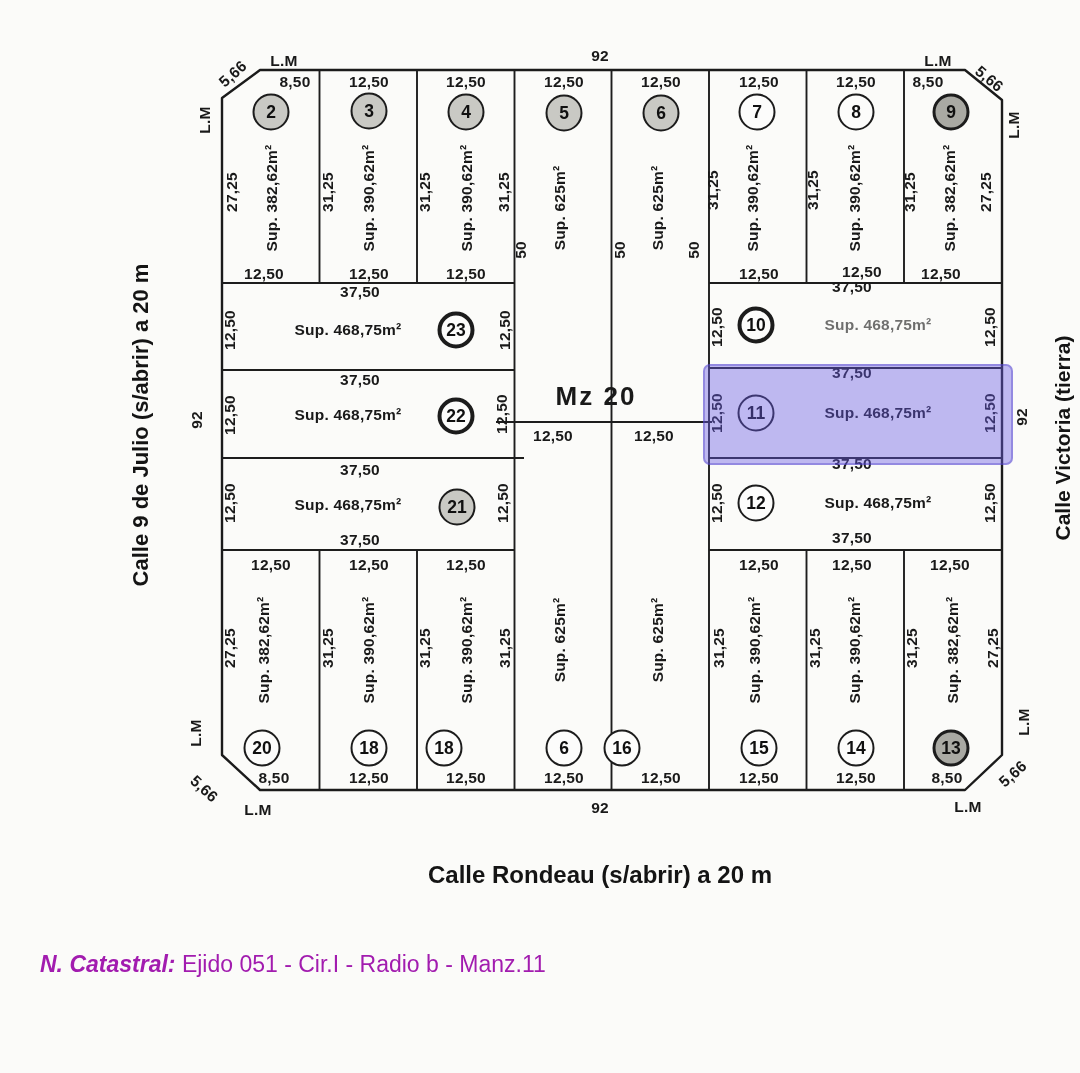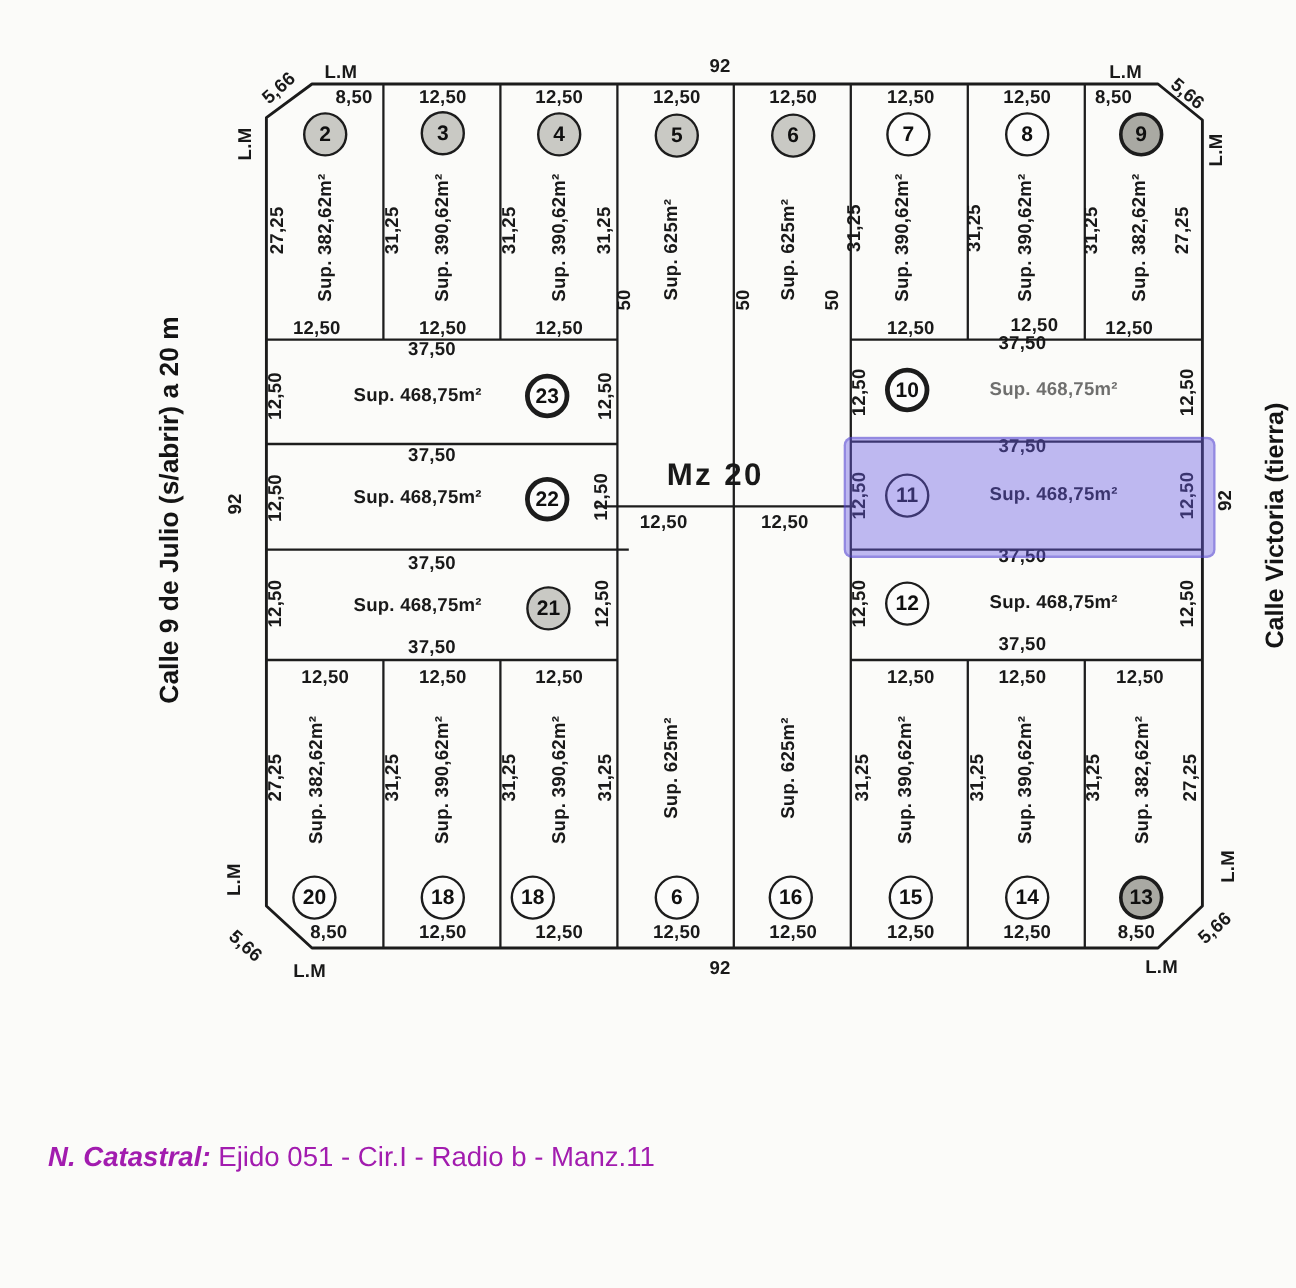--- a/index.html
+++ b/index.html
@@ -38,20 +38,21 @@
   .notes{position:absolute;left:40px;top:946px;font-size:23px;line-height:37px;color:#a21caf;}
   .notes p{margin:0;}
   .nlabel{font-weight:bold;font-style:italic;}
 </style>
 </head>
 <body>
 
 <div class="page">
   <div class="street street-left">Calle 9 de Julio (s/abrir) a 20 m</div>
   <div class="street street-right">Calle Victoria (tierra)</div>
+  <div class="street street-bottom">Calle Rondeau (s/abrir) a 20 m</div>
 
   <div class="plan">
       <svg viewBox="0 0 1080 1073" width="1080" height="1073">
         <path d="M 260 70 L 965 70 L 1002 100 L 1002 755 L 965 790 L 260 790 L 222 755 L 222 98 Z" class="outline"></path>
         <line x1="319.5" y1="70" x2="319.5" y2="283"></line>
         <line x1="417" y1="70" x2="417" y2="283"></line>
         <line x1="806.5" y1="70" x2="806.5" y2="283"></line>
         <line x1="904" y1="70" x2="904" y2="283"></line>
         <line x1="319.5" y1="550" x2="319.5" y2="790"></line>
         <line x1="417" y1="550" x2="417" y2="790"></line>
@@ -177,21 +178,21 @@
       <span class="circle" style="left: 756px; top: 413px;">11</span>
       <span class="dim" style="left: 878px; top: 413px; transform: translate(-50%, -50%) rotate(0deg);">Sup. 468,75m²</span>
       <span class="circle" style="left: 756px; top: 503px;">12</span>
       <span class="dim" style="left: 878px; top: 503px; transform: translate(-50%, -50%) rotate(0deg);">Sup. 468,75m²</span>
       <span class="circle dark" style="left: 951px; top: 748px;">13</span>
       <span class="dim" style="left: 953px; top: 650px; transform: translate(-50%, -50%) rotate(-90deg);">Sup. 382,62m²</span>
       <span class="circle" style="left: 856px; top: 748px;">14</span>
       <span class="dim" style="left: 855px; top: 650px; transform: translate(-50%, -50%) rotate(-90deg);">Sup. 390,62m²</span>
       <span class="circle" style="left: 759px; top: 748px;">15</span>
       <span class="dim" style="left: 755px; top: 650px; transform: translate(-50%, -50%) rotate(-90deg);">Sup. 390,62m²</span>
-      <span class="circle" style="left: 659px; top: 748px;">16</span>
+      <span class="circle" style="left: 622px; top: 748px;">16</span>
       <span class="dim" style="left: 658px; top: 640px; transform: translate(-50%, -50%) rotate(-90deg);">Sup. 625m²</span>
       <span class="circle" style="left: 564px; top: 748px;">6</span>
       <span class="dim" style="left: 560px; top: 640px; transform: translate(-50%, -50%) rotate(-90deg);">Sup. 625m²</span>
       <span class="circle" style="left: 444px; top: 748px;">18</span>
       <span class="dim" style="left: 467px; top: 650px; transform: translate(-50%, -50%) rotate(-90deg);">Sup. 390,62m²</span>
       <span class="circle" style="left: 369px; top: 748px;">18</span>
       <span class="dim" style="left: 369px; top: 650px; transform: translate(-50%, -50%) rotate(-90deg);">Sup. 390,62m²</span>
       <span class="circle" style="left: 262px; top: 748px;">20</span>
       <span class="dim" style="left: 264px; top: 650px; transform: translate(-50%, -50%) rotate(-90deg);">Sup. 382,62m²</span>
       <span class="circle gray" style="left: 457px; top: 507px;">21</span>

